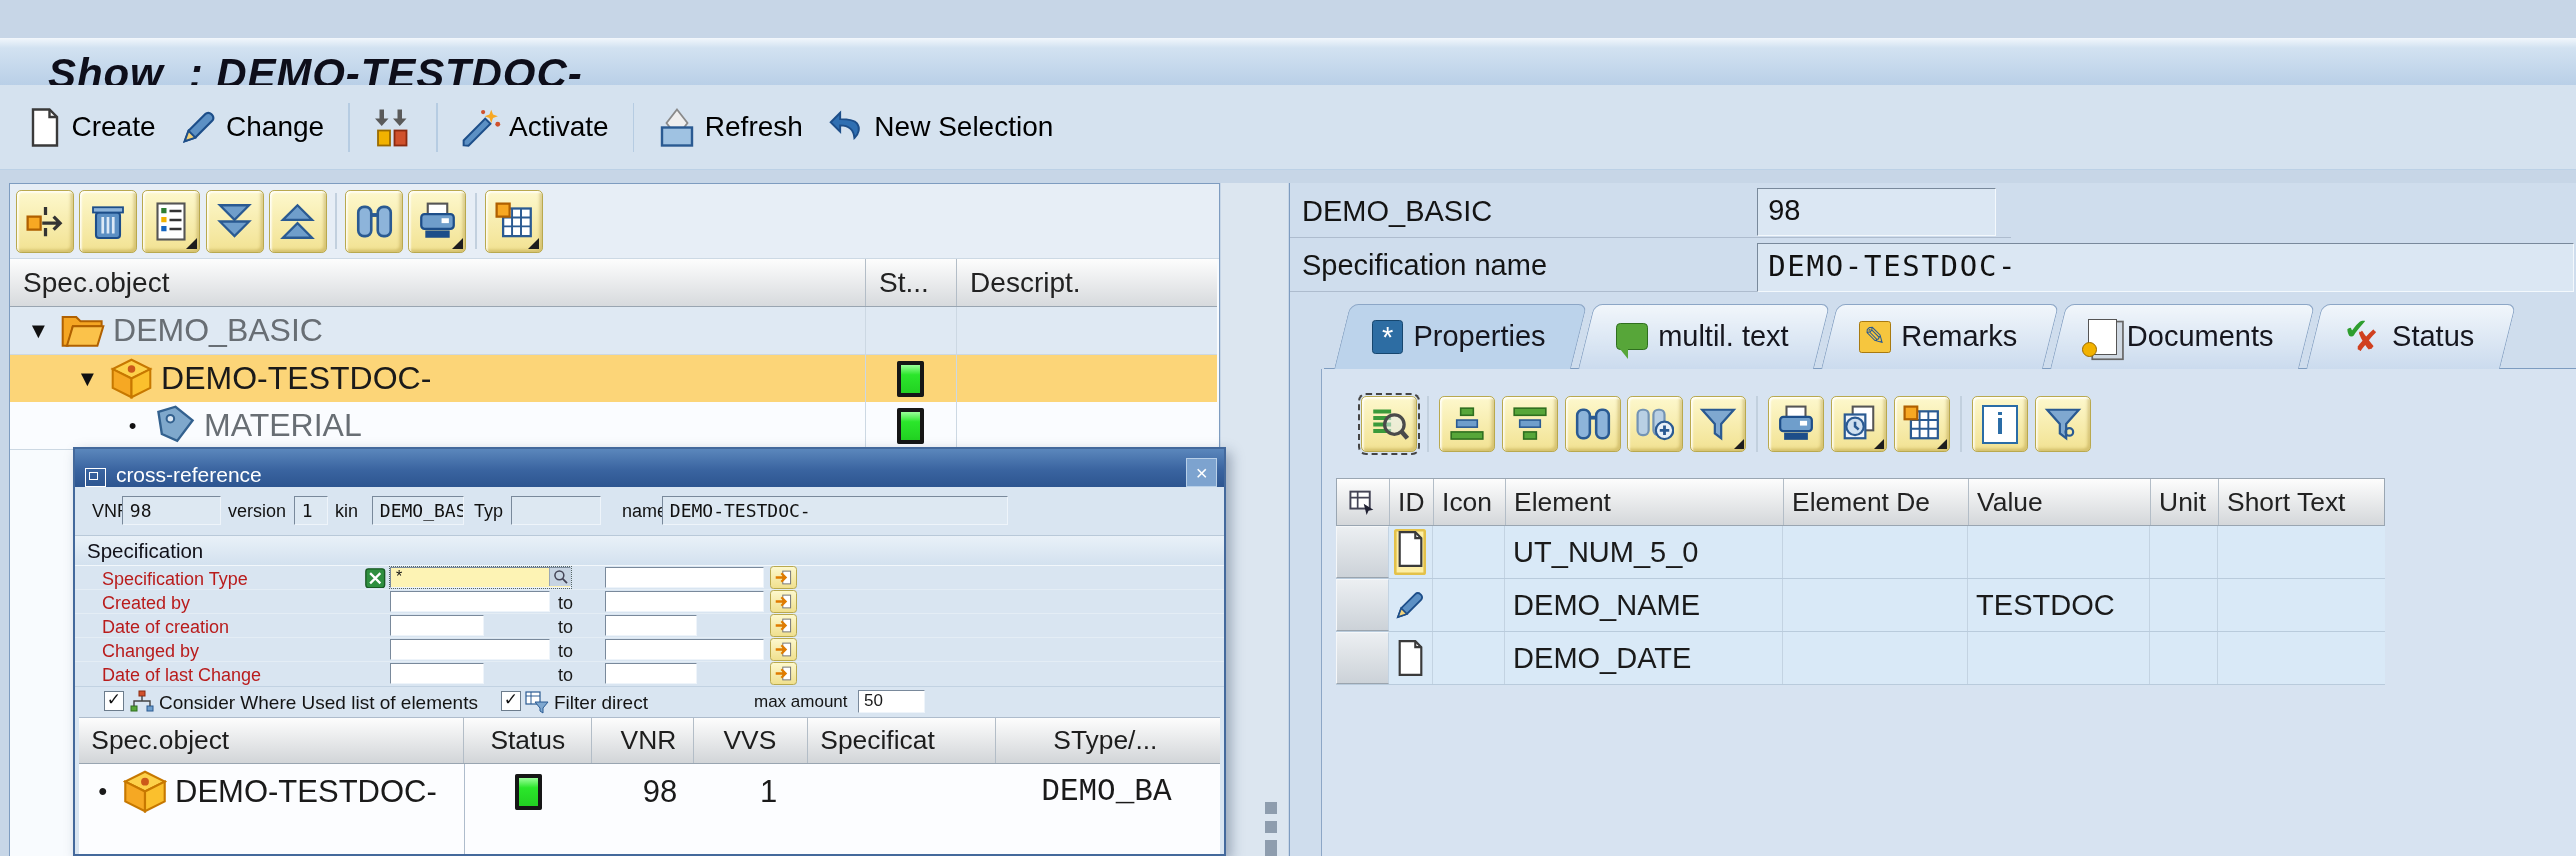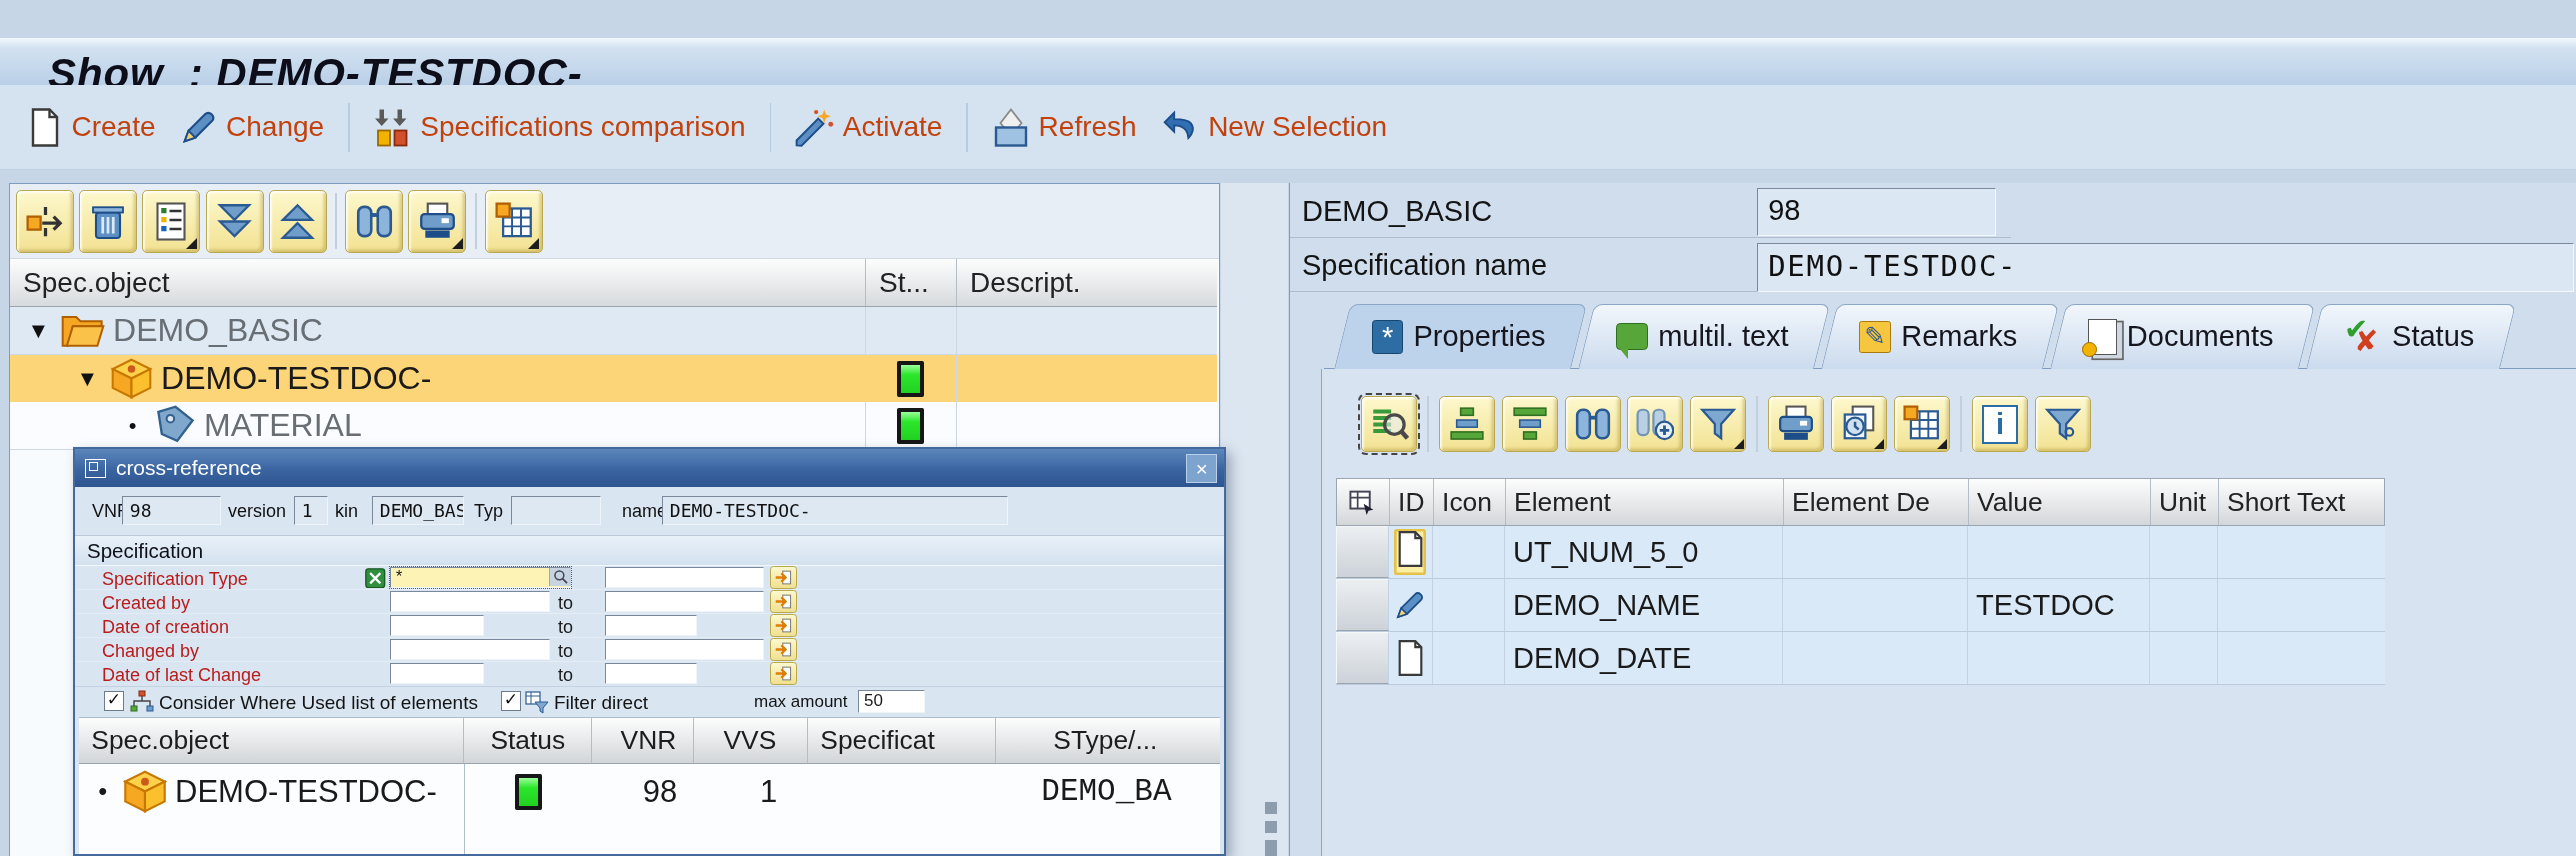--- a/index.html
+++ b/index.html
@@ -10,21 +10,21 @@
   
   .titlebar { position:absolute; left:0; top:0; width:100%; height:84px;
     background:linear-gradient(#f2f7fc 0%, #d2e2f1 12%, #b6cde6 62%, #a3c0de 100%);
     border-bottom:1.7px solid #87a6c8;margin-top:38px; }
   .titlebar .title { position:absolute; left:48px; top:12px; font-size:42px; font-weight:bold;
     font-style:italic; color:#0e0e1a; letter-spacing:0.9px; white-space:pre; }
 
   
   .appbar { position:absolute; left:0; top:85px; width:100%; height:85px; background:#d5e2ef;
     border-bottom:1.7px solid #bcd1e6; display:flex; align-items:center; gap:24px; padding-left:27px; }
-  .abtn { display:flex; align-items:center; gap:8.5px; font-size:28px; color:#c2410c; cursor:default; }
+  .abtn { display:flex; align-items:center; gap:8.5px; font-size:28px; color:#000000; cursor:default; }
   .abtn svg { display:block; }
   .vsep { width:1.7px; height:49px; background:#b6cce2; }
 
   
   .main { position:absolute; left:0; top:171px; right:0; bottom:0; background:#c7d6e7; }
 
   
   .left-panel { position:absolute; left:8.5px; top:12px; width:1211px; bottom:0;
     background:#f8fbfe; border:1.7px solid #7e9cc0; border-bottom:none; }
   .tree-toolbar { position:absolute; left:0; top:0; right:0; height:75px; background:#e7eef6;
@@ -113,21 +113,21 @@
   .selcell { background:linear-gradient(#eceff2,#ccd2d8); border:1.7px solid;
     border-color:#f5f7f9 #9aa4ae #9aa4ae #f5f7f9; }
   .idcell { justify-content:center; padding-left:0 !important; }
   .icon-focus { background:#fdeea6; box-shadow: inset 0 0 0 2.6px #e3c14a; border-radius:2.6px;
     padding:1.7px; }
 
   
   .dialog { position:absolute; left:73px; top:276px; width:1153px; height:409px;
     background:#d9e5f1; border:2.6px solid #44699c; box-shadow:5.1px 5.1px 12px rgba(30,50,80,.35); }
   .dlg-title { height:38px; background:linear-gradient(#5b87bc 0%, #3a64a0 55%, #2d5590 100%);
-    color:#fff; display:flex; align-items:center; gap:10.2px; padding:0 6.8px 0 10.2px;
+    color:#fff; display:flex; align-items:flex-end; gap:10.2px; padding:0 6.8px 0 10.2px;
     font-size:21px; }
   .dlg-win-icon { width:20.5px; height:19px; border:1.7px solid #fff; position:relative; }
   .dlg-win-icon::after { content:""; position:absolute; left:2.6px; top:2.6px; width:7.7px; height:6.8px;
     border:1.7px solid #fff; }
   .dlg-close { margin-left:auto; width:31px; height:29px; background:#7da3cf;
     border:0.9px solid #b9d0e8; color:#fff; font-size:20.5px; line-height:27px; text-align:center; }
 
   .dlg-head { position:relative; height:48px; font-size:18px; }
   .dlg-head .lab { position:absolute; top:13.6px; color:#111; }
   .dlg-head .ro { position:absolute; top:9.4px; height:29px; background:#dde8f2; border:1.7px solid;
@@ -200,21 +200,20 @@
       <span>Change</span>
     </div>
     <div class="vsep"></div>
     <div class="abtn">
       <svg width="38" height="39" viewBox="0 0 24 26">
           <path d="M6 1v6h3l-4.5 5L0 7h3V1z" fill="#5a5a5a"></path>
           <path d="M18 1v6h3l-4.5 5L12 7h3V1z" fill="#5a5a5a"></path>
           <rect x="2" y="15" width="8" height="10" fill="#f2b200" stroke="#9a6a00" stroke-width="1.2"></rect>
           <rect x="13" y="15" width="8" height="10" fill="#d0512c" stroke="#8a2a10" stroke-width="1.2"></rect>
         </svg>
-      <span>Specifications comparison</span>
     </div>
     <div class="vsep"></div>
     <div class="abtn">
       <svg width="39" height="39" viewBox="0 0 24 24">
           <path d="M1 23l3 .2L17.5 9.7l-3.2-3.2L1 20z" fill="#5c90c4" stroke="#1d4e89" stroke-width="1.2"></path>
           <path d="M18 1l1.1 3 3 1.1-3 1.1-1.1 3-1.1-3-3-1.1 3-1.1z" fill="#f7a823"></path>
           <circle cx="22" cy="10" r="1.5" fill="#d0512c"></circle>
           <circle cx="13" cy="2.5" r="1.3" fill="#d0512c"></circle>
         </svg>
       <span>Activate</span>

